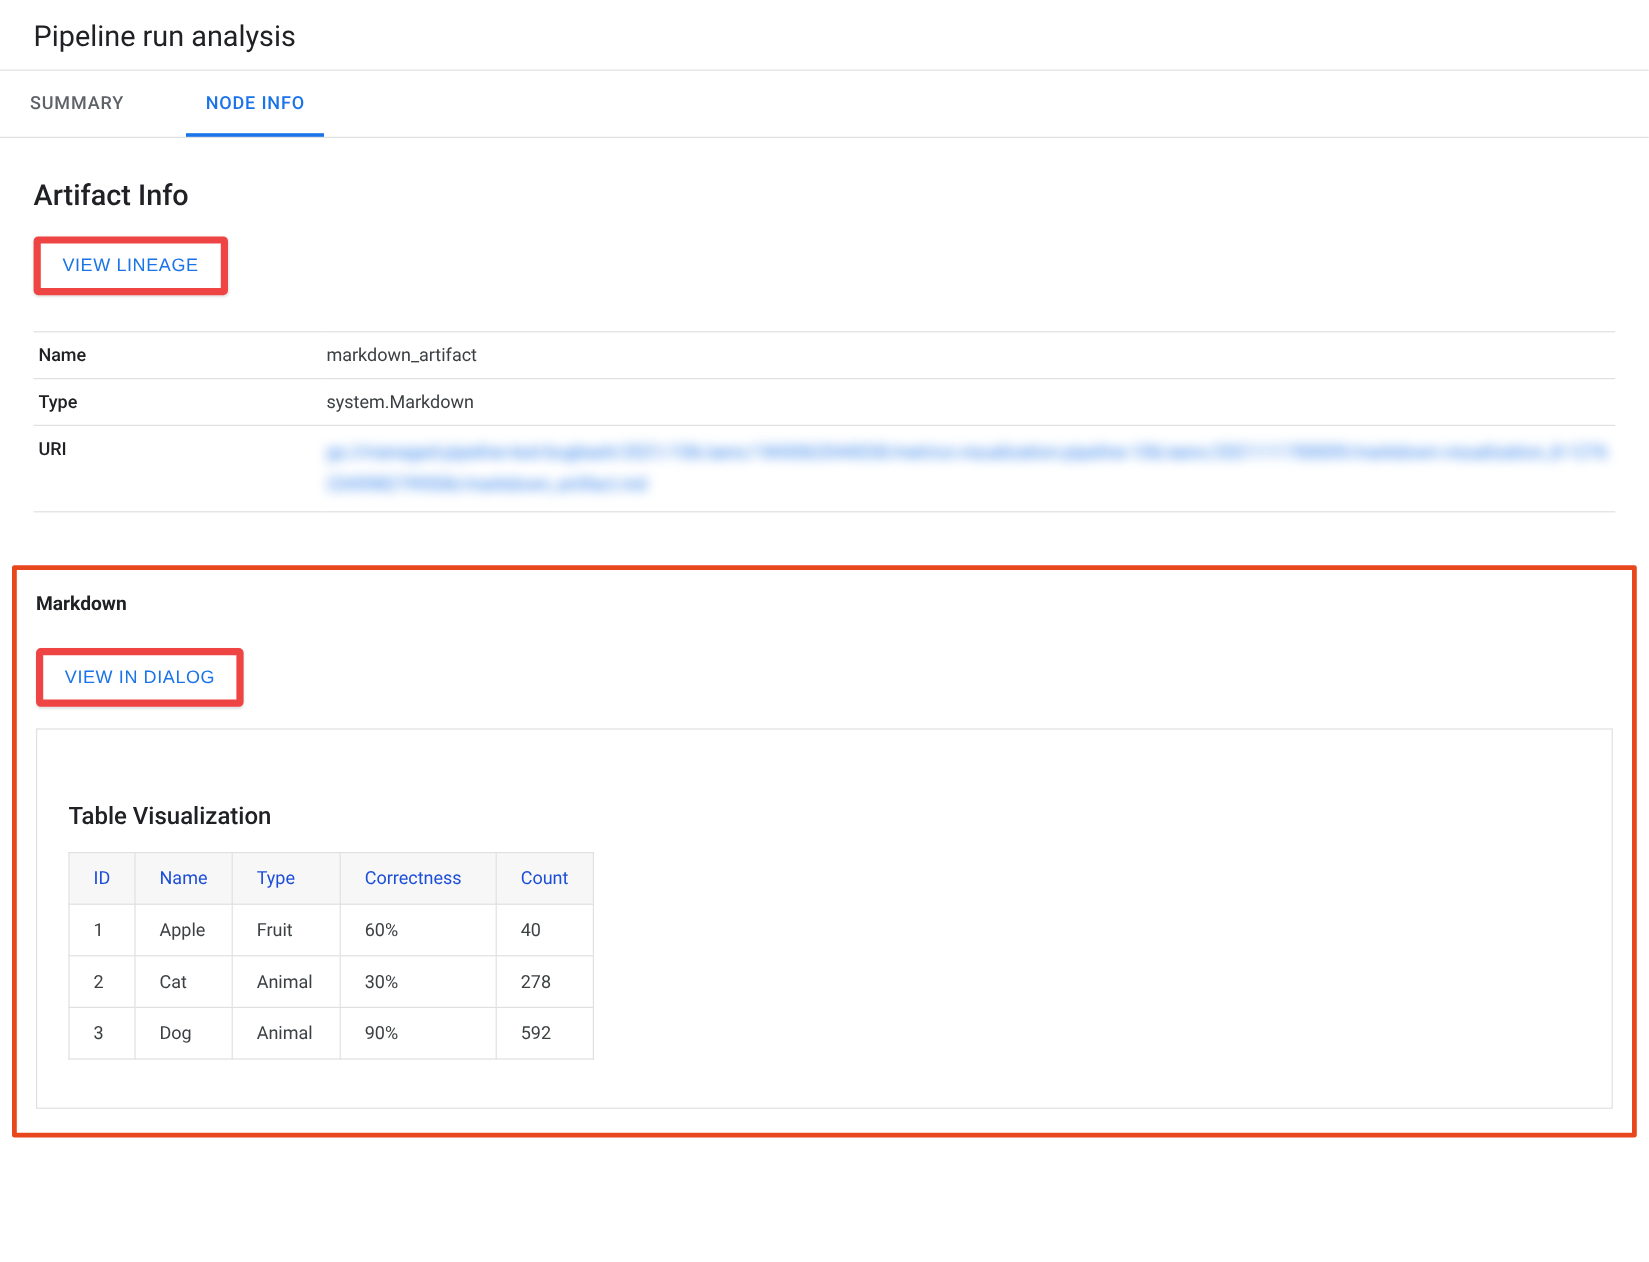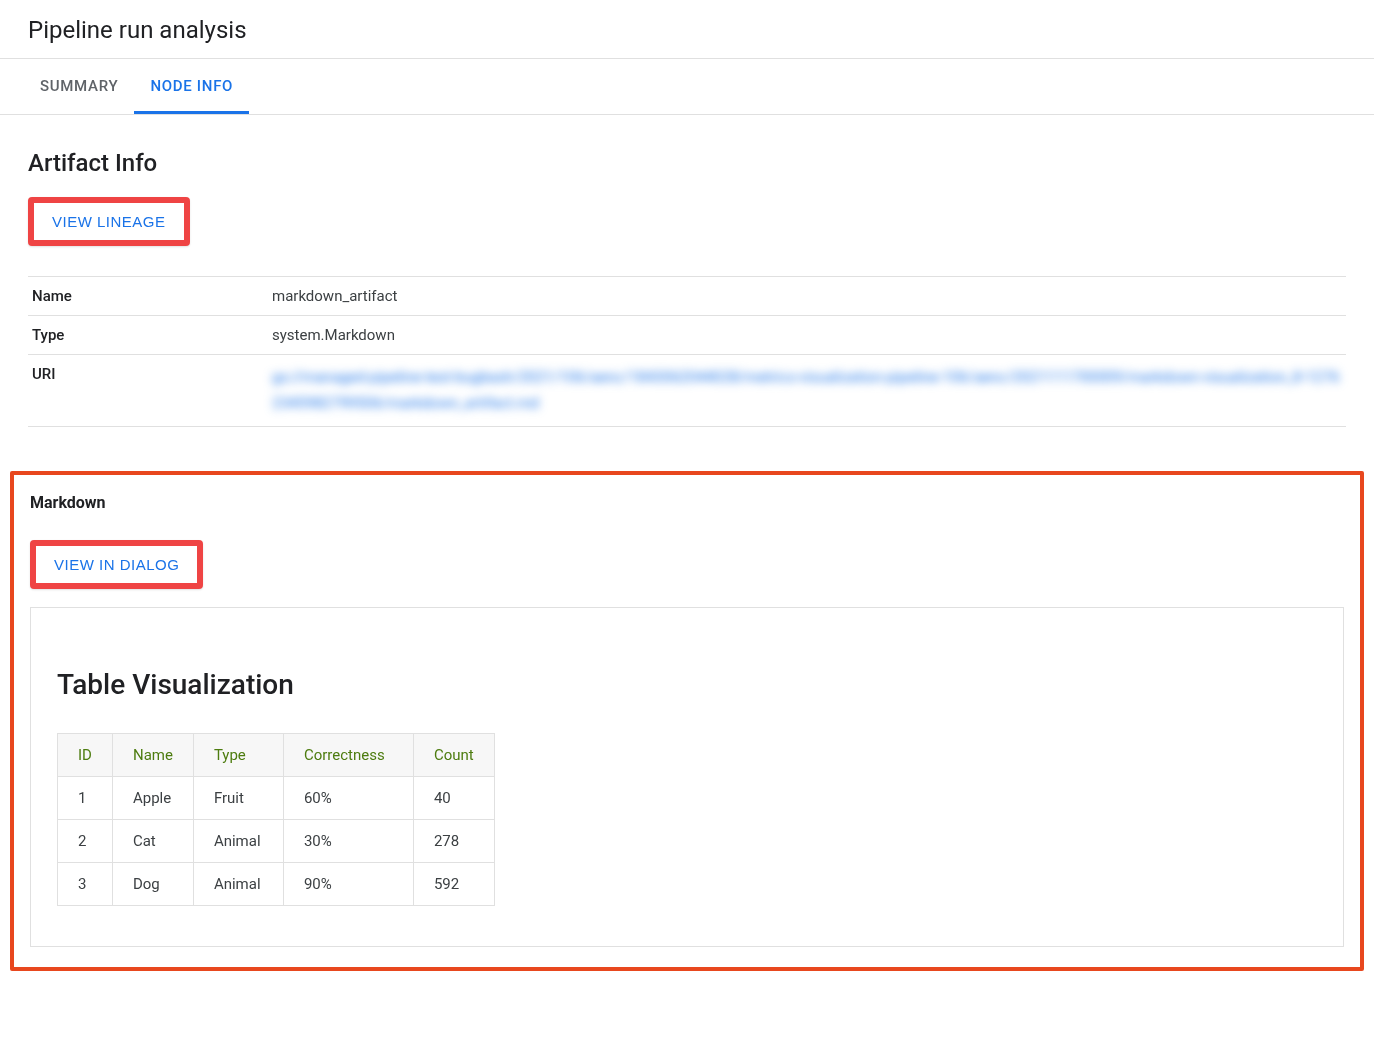--- a/index.html
+++ b/index.html
@@ -11,21 +11,22 @@
   }
   .page-title {
     font-size: 24px;
     font-weight: 400;
     padding: 16px 28px 14px;
     color: #202124;
   }
   .divider { border-bottom: 1px solid #e0e0e0; }
   .tabs {
     display: flex;
-    padding: 0 24px;
+    padding: 0 9px;
+    gap: 36px;
     border-bottom: 1px solid #e0e0e0;
   }
   .tab {
     padding: 18px 16px 16px;
     font-size: 15px;
     font-weight: 500;
     letter-spacing: 0.7px;
     color: #5f6368;
     cursor: pointer;
     border-bottom: 3px solid transparent;
@@ -89,31 +90,31 @@
     font-size: 16px;
     font-weight: 700;
     margin-bottom: 28px;
   }
   .md-panel {
     border: 1px solid #e0e0e0;
     margin-top: 18px;
     padding: 60px 26px 40px;
   }
   .viz-title {
-    font-size: 28px;
-    font-weight: 500;
-    margin-bottom: 32px;
+    font-size: 20px;
+    font-weight: 500;
+    margin-bottom: 18px;
   }
   .data-table {
     border-collapse: collapse;
     font-size: 15px;
   }
   .data-table th {
     background: #f7f7f7;
-    color: #4d7c0f;
+    color: #1d4ed8;
     font-weight: 400;
     text-align: left;
     padding: 12px 20px;
     border: 1px solid #e0e0e0;
   }
   .data-table td {
     padding: 12px 20px;
     border: 1px solid #e0e0e0;
     color: #3c4043;
   }

